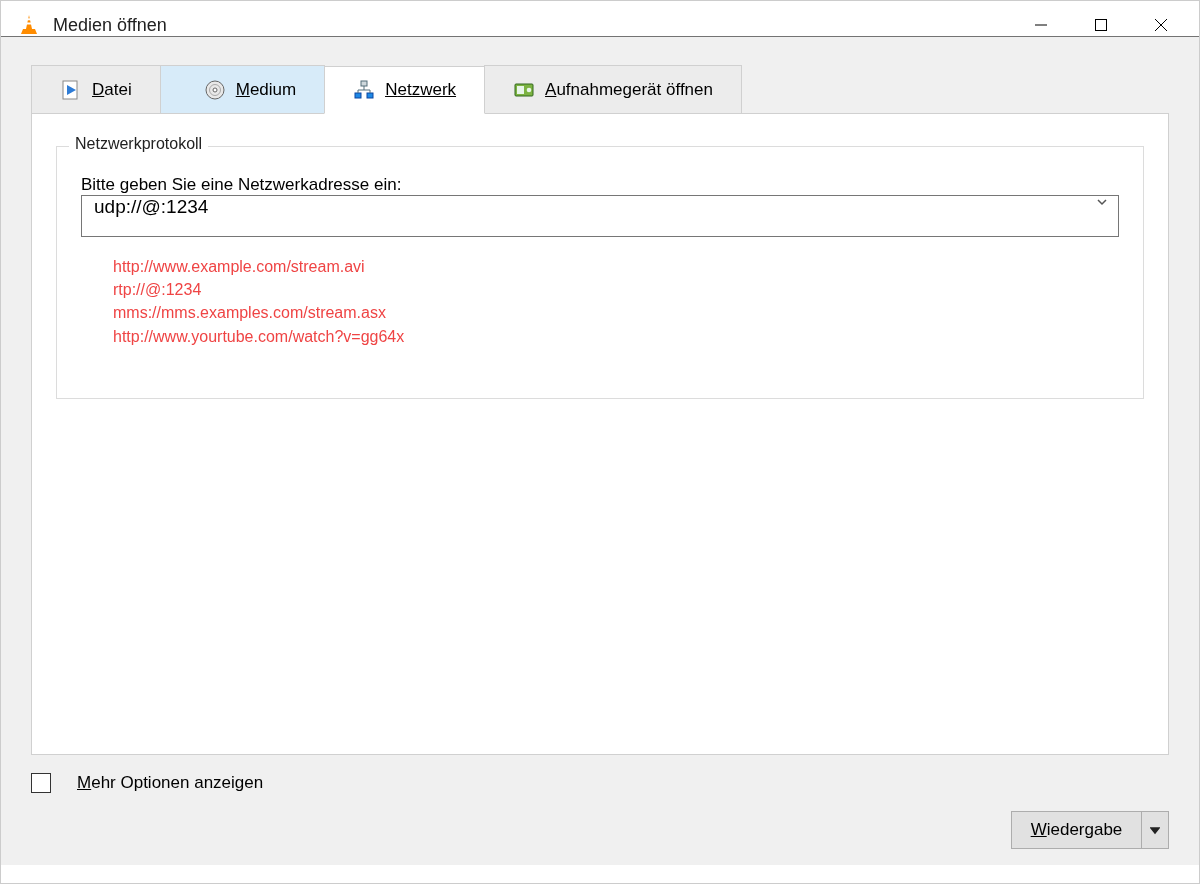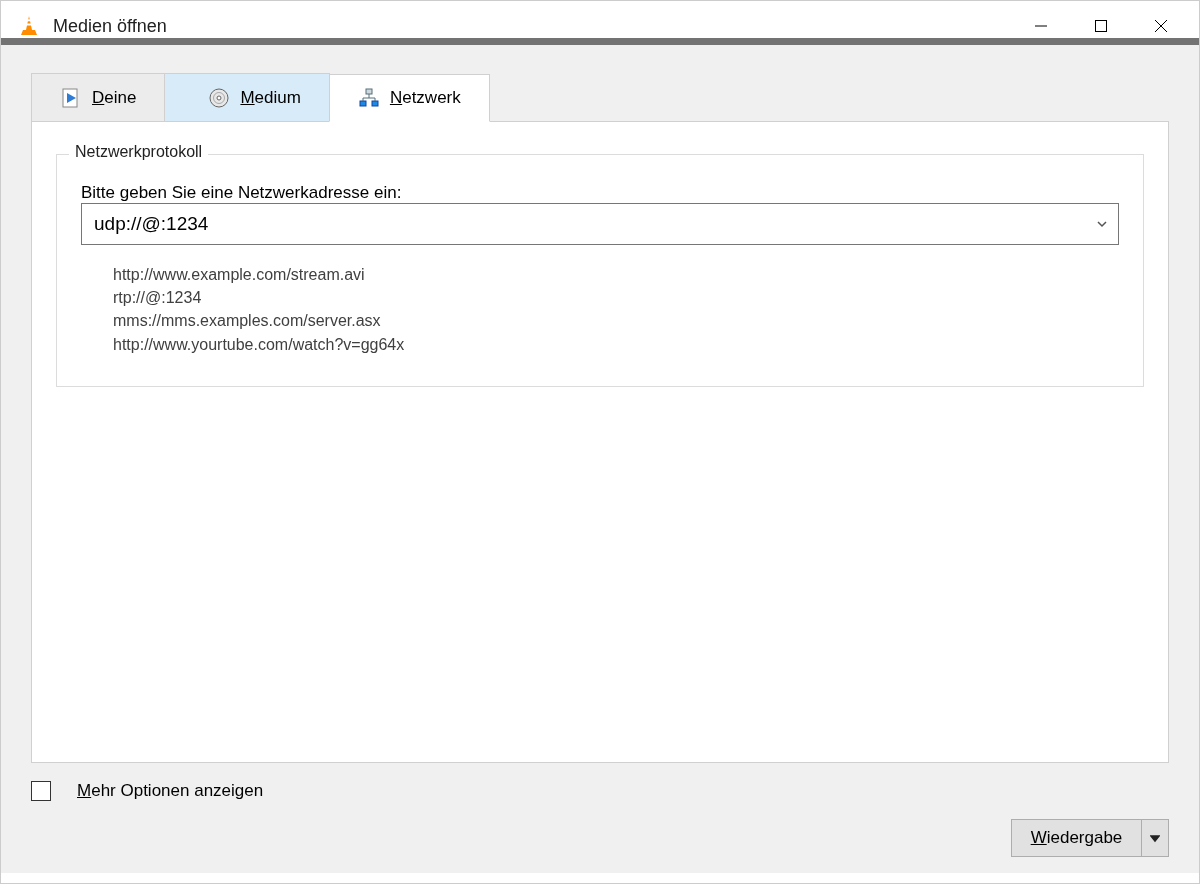--- a/index.html
+++ b/index.html
@@ -1,54 +1,54 @@
 <!DOCTYPE html>
 <html><head>
 <meta charset="utf-8">
 <style>
   html,body{margin:0;padding:0;font-family:"Segoe UI",Tahoma,sans-serif;font-size:15px;color:#000;}
   body{background:#fff;width:1200px;height:884px;overflow:hidden;box-sizing:border-box;border:1px solid #ccc;}
   *{box-sizing:border-box;}
 
   
-  .titlebar{height:44px;display:flex;align-items:center;padding:13px 8px 0 16px;background:#fff;border-bottom:7px solid #737373;}
+  .titlebar{height:36px;display:flex;align-items:center;padding:13px 8px 0 16px;background:#fff;border-bottom:1px solid #737373;}
   .titlebar .app-icon{width:24px;height:24px;margin-right:12px;}
   .titlebar .title{flex:0 0 auto;font-size:18px;color:#222;}
   .titlebar .spacer{flex:1;}
   .win-btn{width:60px;height:46px;display:flex;align-items:center;justify-content:center;}
   .win-btn svg{width:16px;height:16px;stroke:#000;stroke-width:1;fill:none;}
 
   
   .body{background:#f0f0f0;padding:28px 30px 16px 30px;height:calc(100% - 54px);display:flex;flex-direction:column;}
 
   
   .tabstrip{display:flex;align-items:flex-end;height:48px;}
   .tab{display:flex;align-items:center;height:48px;padding:0 28px;border:1px solid #d0d0d0;border-bottom:none;background:#ececec;font-size:17px;cursor:default;position:relative;}
   .tab + .tab{margin-left:-1px;}
   .tab .ul{text-decoration:underline;}
   .tab .icon{width:22px;height:22px;margin-right:10px;display:flex;align-items:center;justify-content:center;}
   .tab.hover{background:#d7ebf9;padding-left:43px;}
-  .tab.active{background:#fff;z-index:2;border-bottom:1px solid #fff;margin-bottom:-1px;}
+  .tab.active{background:#fff;z-index:2;border-bottom:1px solid #fff;margin-bottom:-1px;text-decoration:underline;}
 
   
   .tabpage{flex:1;background:#fff;border:1px solid #d0d0d0;padding:24px 24px 24px 24px;position:relative;}
 
   
-  .group{border:1px solid #dcdcdc;padding:28px 24px 30px 24px;position:relative;margin-top:8px;}
+  .group{border:1px solid #dcdcdc;padding:28px 24px 50px 24px;position:relative;margin-top:8px;}
   .group-legend{position:absolute;top:-12px;left:12px;background:#fff;padding:0 6px;font-size:16px;color:#222;}
   .group-label{font-size:17px;}
 
   
-  .combo{display:flex;align-items:center;height:42px;border:1px solid #767676;background:#fff;}
+  .combo{display:flex;align-items:flex-start;height:42px;border:1px solid #767676;background:#fff;}
   .combo input{flex:1;border:none;outline:none;padding:0 12px;font-size:19px;font-family:inherit;background:transparent;}
   .combo .drop{width:34px;display:flex;align-items:center;justify-content:center;border-left:1px solid transparent;}
   .combo .drop svg{width:12px;height:12px;stroke:#555;stroke-width:1.5;fill:none;}
 
   
-  .examples{margin:18px 0 0 32px;font-size:16px;color:#404040;line-height:1.45;font-family:"Segoe UI",sans-serif;}
+  .examples{margin:18px 0 0 32px;font-size:16px;color:#ef4444;line-height:1.45;font-family:"Segoe UI",sans-serif;}
 
   
   .check-row{display:flex;align-items:center;margin-top:18px;font-size:17px;gap:16px;}
   .check-row .box{width:20px;height:20px;border:1px solid #333;margin-right:10px;background:#fff;}
 
   
   .btnbar{display:flex;justify-content:flex-end;align-items:center;margin-top:auto;padding-top:18px;gap:14px;}
   .splitbtn{display:flex;height:38px;}
   .btn{height:38px;min-width:128px;border:1px solid #adadad;background:#e1e1e1;display:flex;align-items:center;justify-content:center;font-size:17px;padding:0 18px;cursor:default;}
   .splitbtn .btn{min-width:130px;border-right:none;}
@@ -91,21 +91,21 @@
 <div class="body">
 
   <div class="tabstrip">
     <div class="tab">
       <span class="icon">
         <svg viewBox="0 0 22 22">
             <rect x="3" y="2" width="14" height="18" fill="#fff" stroke="#888"></rect>
             <polygon points="7,6 7,16 16,11" fill="#2e7cd6"></polygon>
           </svg>
       </span>
-      <span><span></span><span class="ul">D</span><span>eine</span></span>
+      <span><span></span><span class="ul">D</span><span>atei</span></span>
     </div>
     <div class="tab hover">
       <span class="icon">
         <svg viewBox="0 0 22 22">
             <circle cx="11" cy="11" r="9" fill="#e8e8e8" stroke="#666"></circle>
             <circle cx="11" cy="11" r="5.5" fill="none" stroke="#aaa"></circle>
             <circle cx="11" cy="11" r="2" fill="#fff" stroke="#666"></circle>
           </svg>
       </span>
       <span><span></span><span class="ul">M</span><span>edium</span></span>
@@ -114,38 +114,48 @@
       <span class="icon">
         <svg viewBox="0 0 22 22">
             <rect x="8" y="2" width="6" height="5" fill="#cfd8dc" stroke="#546e7a"></rect>
             <rect x="2" y="14" width="6" height="5" fill="#1e88e5" stroke="#0d47a1"></rect>
             <rect x="14" y="14" width="6" height="5" fill="#1e88e5" stroke="#0d47a1"></rect>
             <path d="M11 7 V11 M5 14 V11 H17 V14" fill="none" stroke="#546e7a"></path>
           </svg>
       </span>
       <span><span></span><span class="ul">N</span><span>etzwerk</span></span>
     </div>
+    <div class="tab">
+      <span class="icon">
+        <svg viewBox="0 0 22 22">
+            <rect x="2" y="5" width="18" height="12" rx="1" fill="#7cb342" stroke="#33691e"></rect>
+            <rect x="4" y="7" width="7" height="8" fill="#e8f5e9"></rect>
+            <circle cx="16" cy="11" r="2.3" fill="#e8f5e9"></circle>
+          </svg>
+      </span>
+      <span><span></span><span class="ul">A</span><span>ufnahmegerät öffnen</span></span>
+    </div>
   </div>
 
   <div class="tabpage">
     <div class="group">
       <div class="group-legend">Netzwerkprotokoll</div>
       <div class="group-label">Bitte geben Sie eine Netzwerkadresse ein:</div>
       <div class="combo">
         <input type="text" value="udp://@:1234" style="">
         <div class="drop">
           <svg viewBox="0 0 12 12">
               <polyline points="2,4 6,8 10,4"></polyline>
             </svg>
         </div>
       </div>
       <div class="examples">
         <div>http://www.example.com/stream.avi</div>
         <div>rtp://@:1234</div>
-        <div>mms://mms.examples.com/server.asx</div>
+        <div>mms://mms.examples.com/stream.asx</div>
         <div>http://www.yourtube.com/watch?v=gg64x</div>
       </div>
     </div>
   </div>
 
   <div class="check-row">
     <span class="box"></span>
     <span><span></span><span class="ul">M</span><span>ehr Optionen anzeigen</span></span>
   </div>
 

